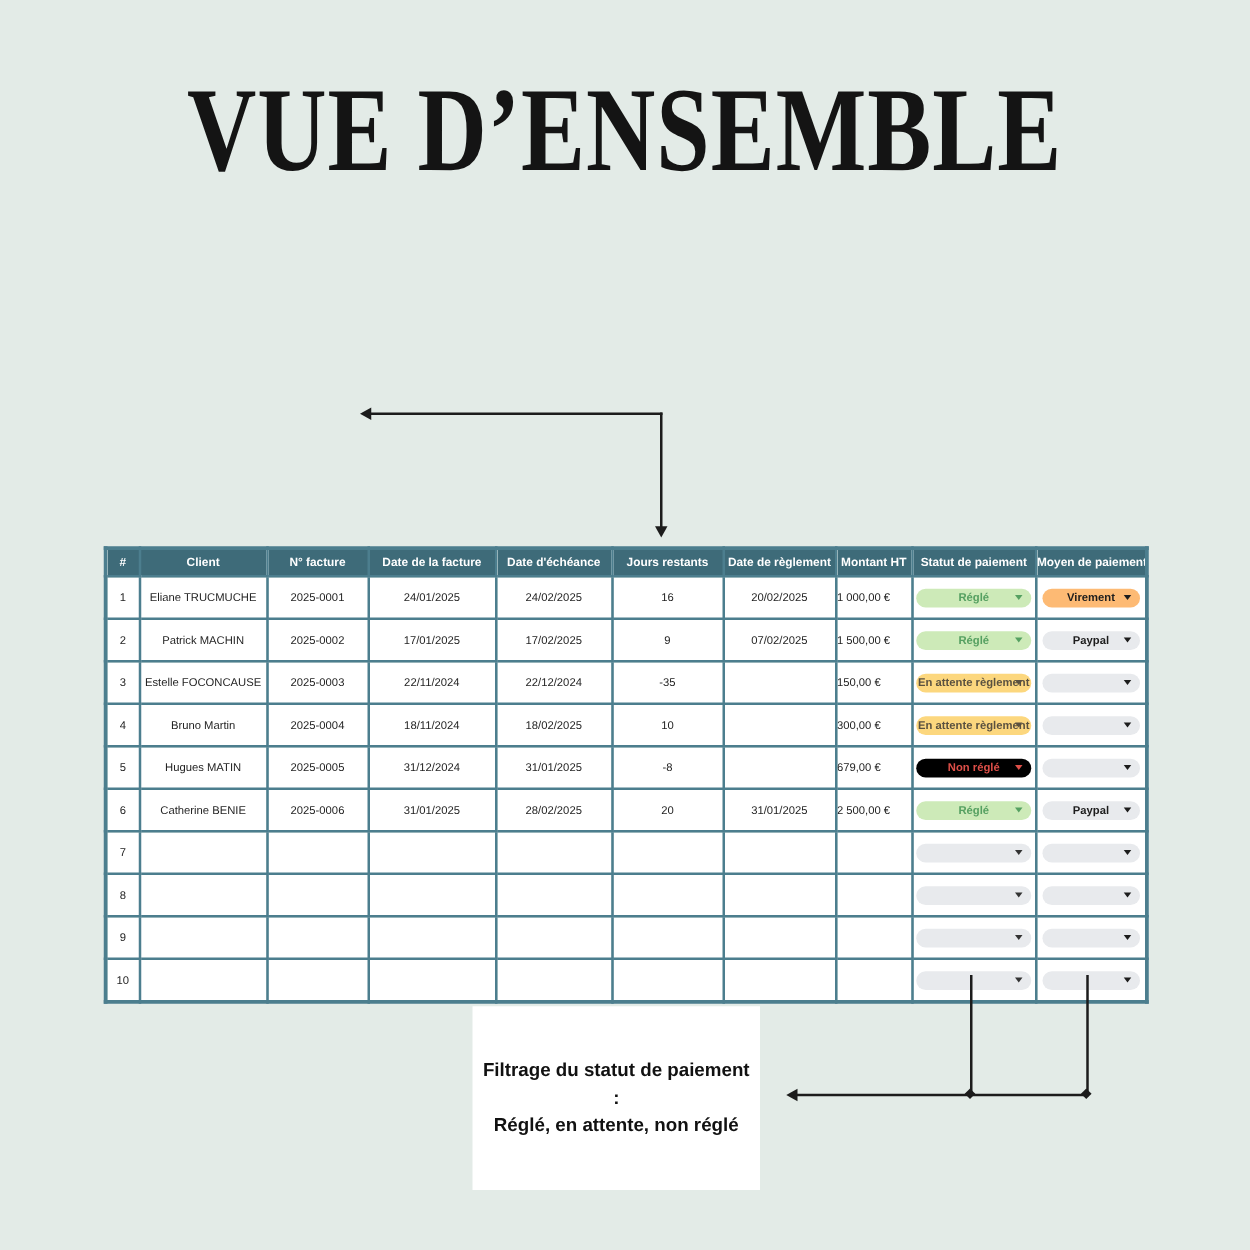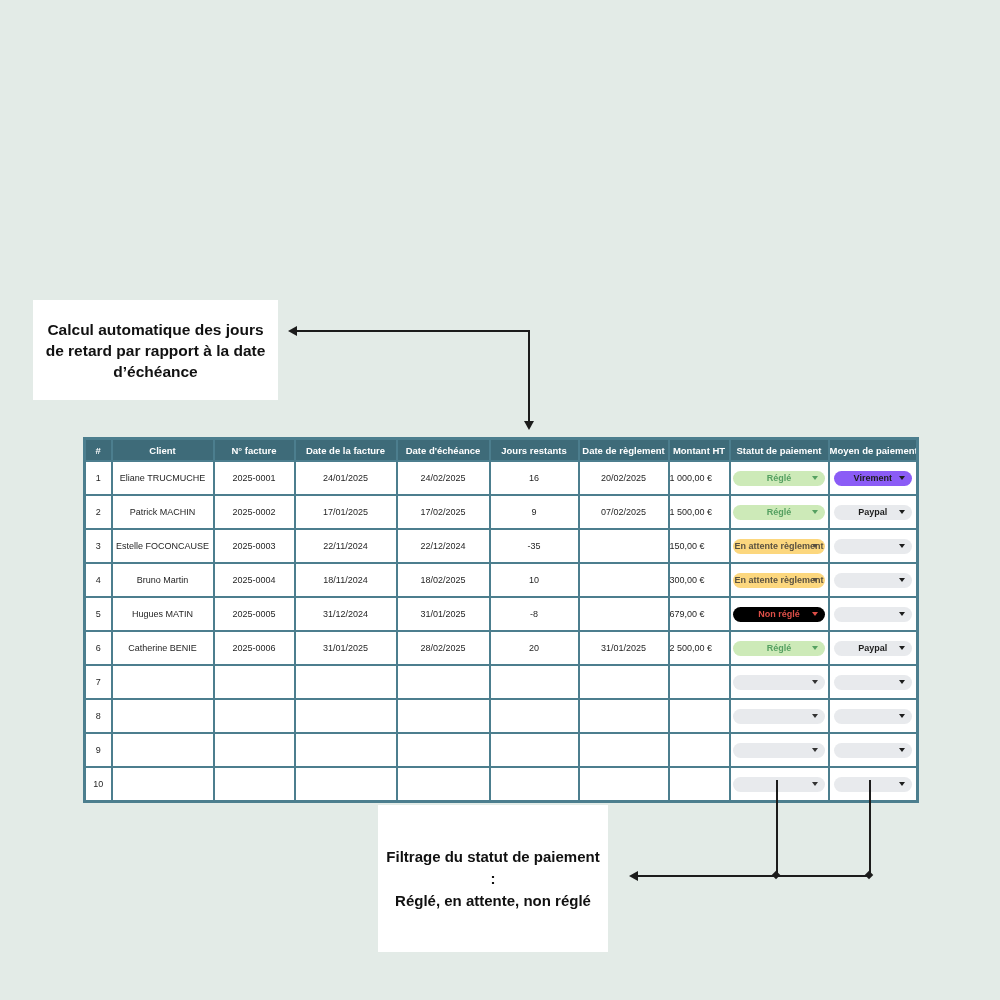--- a/index.html
+++ b/index.html
@@ -52,24 +52,24 @@
     position:absolute;right:7px;top:50%;margin-top:-2px;width:0;height:0;
     border-left:3.5px solid transparent;border-right:3.5px solid transparent;
     border-top:4.5px solid currentColor;
   }
 </style>
 </head>
 <body>
 
 <div id="canvas">
 
-
-  <div id="callout-top" class="callout">
-    <span>Calcul automatique des jours de retard par rapport à la date d’échéance</span>
+  <div class="title-wrap">
+    <span>VUE D’ENSEMBLE</span>
   </div>
+
   <div class="line" style="left:296px;top:330px;width:234px;height:2px;"></div>
   <div class="ah ah-left" style="left:288px;top:326px;"></div>
   <div class="line" style="left:528px;top:330px;width:2px;height:93px;"></div>
   <div class="ah ah-down" style="left:524px;top:421px;"></div>
 
   <div id="invoice-table-wrap">
     <table>
       <colgroup>
         <col style="width:27px">
           <col style="width:102px">
@@ -106,21 +106,21 @@
             <td>16</td>
             <td>20/02/2025</td>
             <td class="c-montant">1 000,00 €</td>
             <td>
               <div class="pill" style="background: rgb(205, 234, 184); color: rgb(85, 160, 97); width: 92px;">
                 <span>Réglé</span>
                 <span class="arr"></span>
               </div>
             </td>
             <td>
-              <div class="pill" style="background: #8b5cf6; color: rgb(29, 29, 29); width: 78px;">
+              <div class="pill" style="background: #fdba74; color: rgb(29, 29, 29); width: 78px;">
                 <span>Virement</span>
                 <span class="arr"></span>
               </div>
             </td>
           </tr>
           <tr>
             <td>2</td>
             <td>Patrick MACHIN</td>
             <td>2025-0002</td>
             <td>17/01/2025</td>

